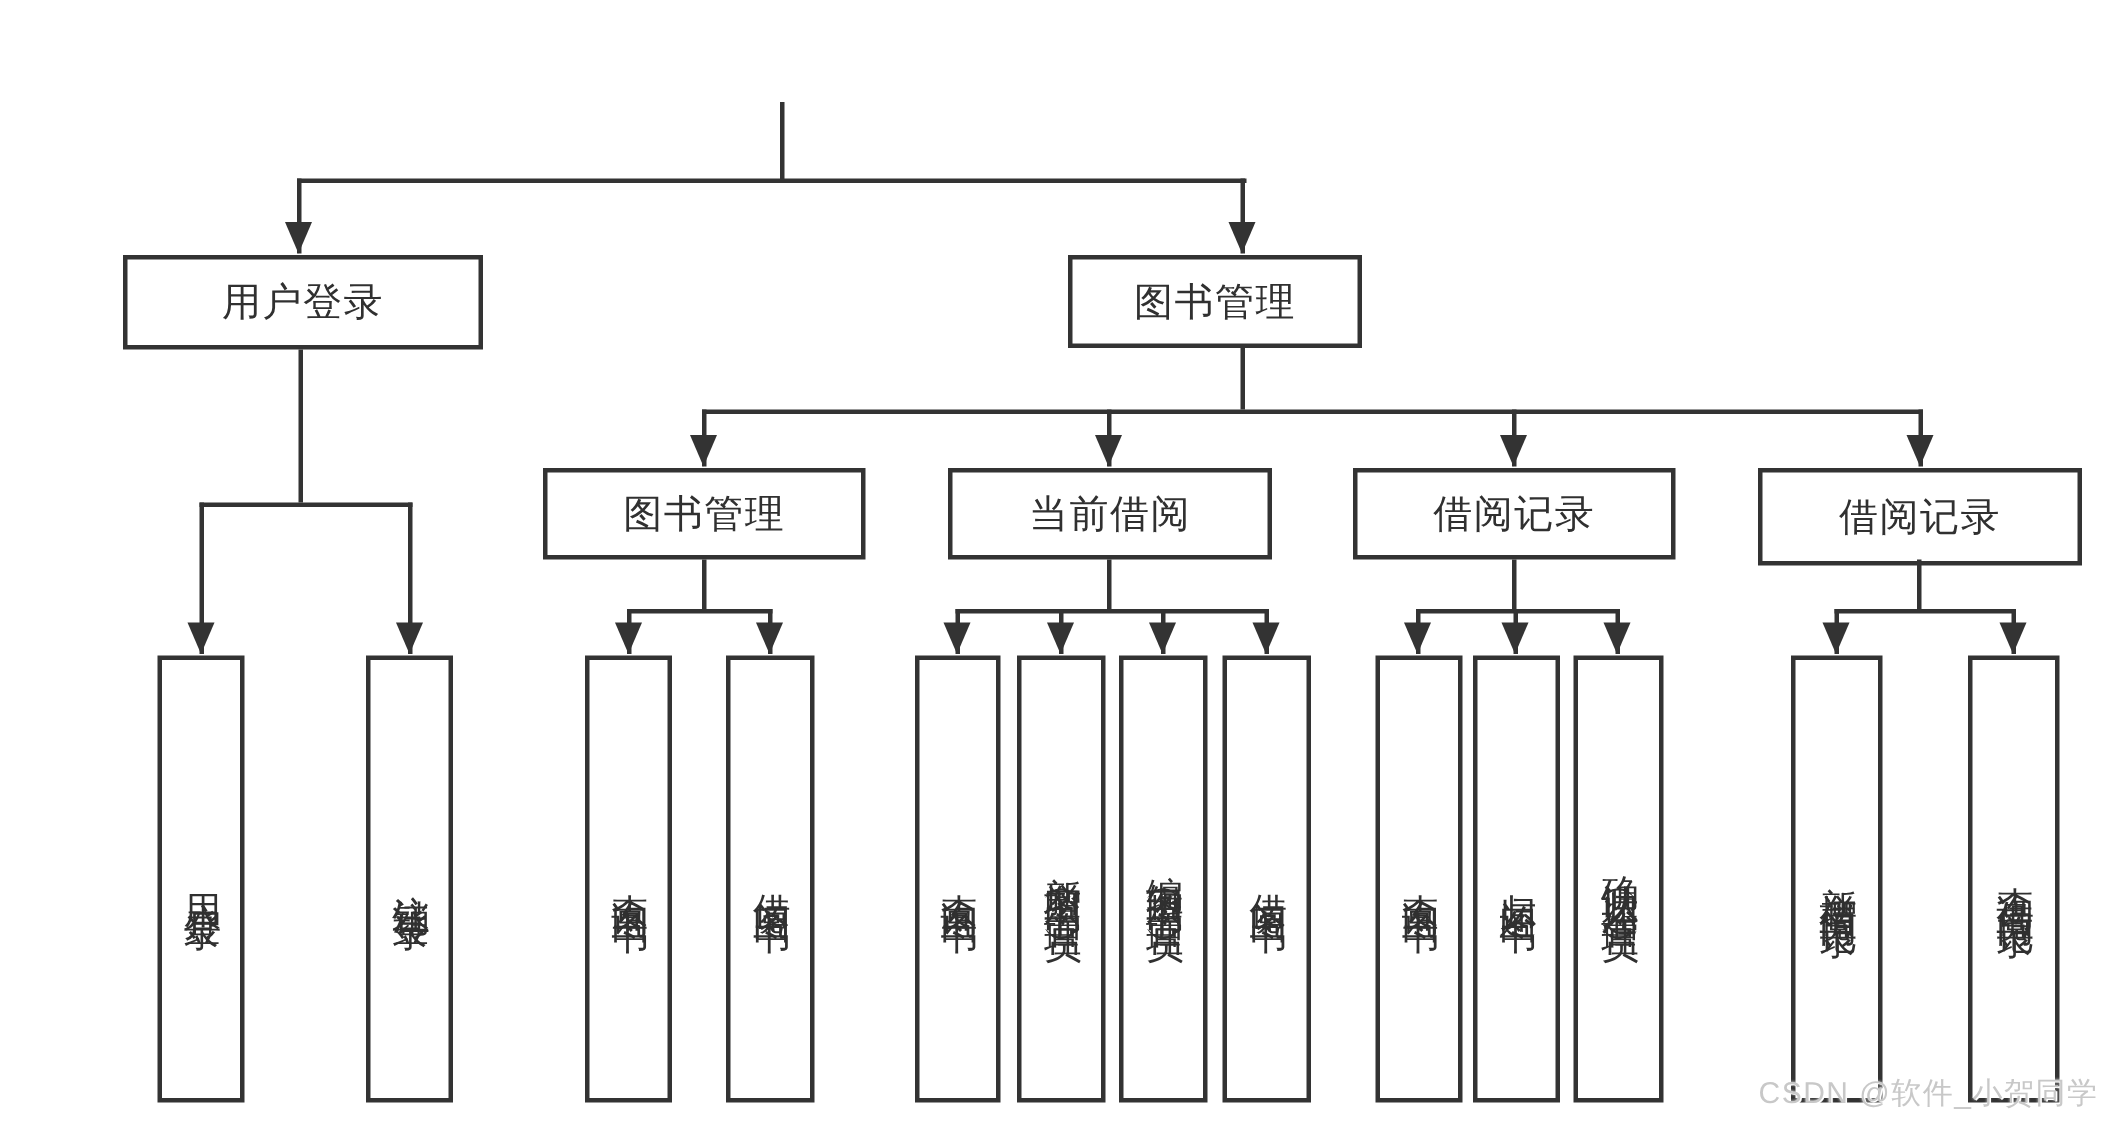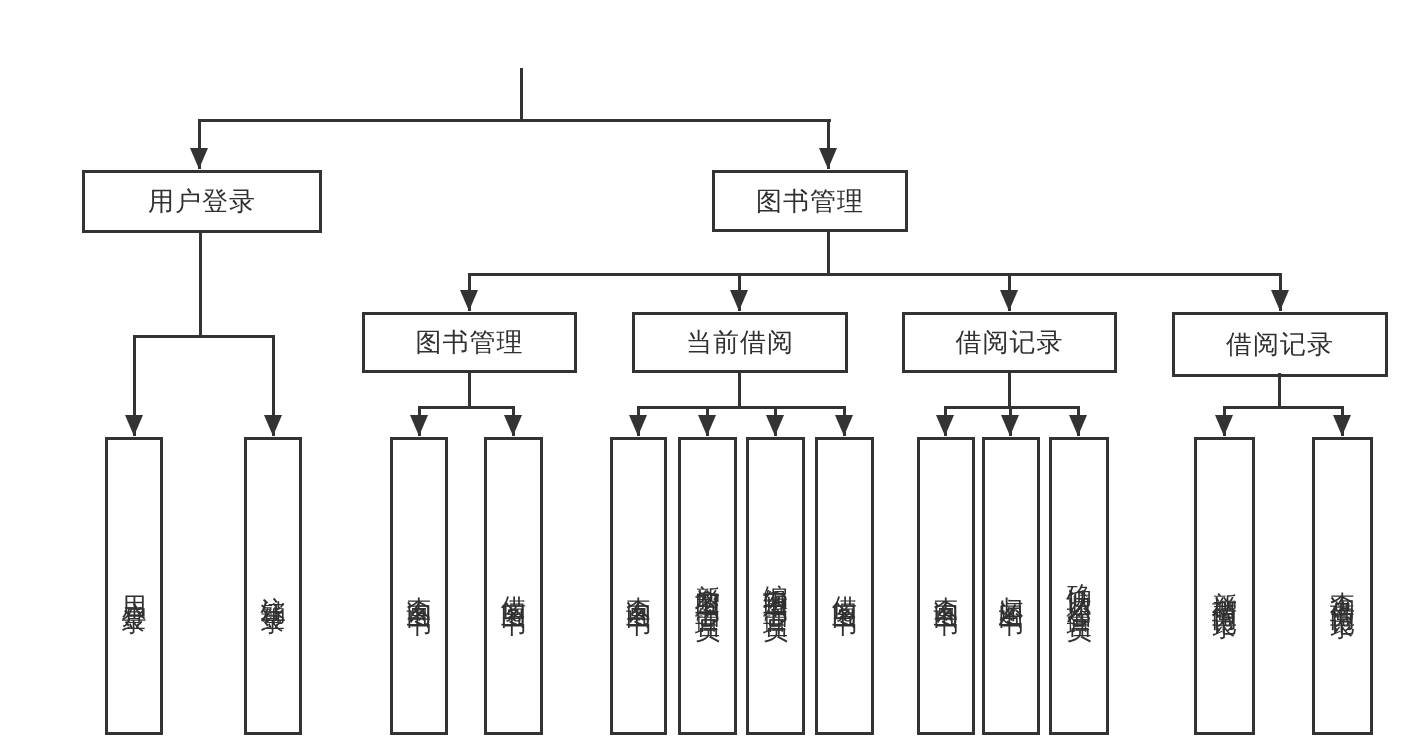--- a/index.html
+++ b/index.html
@@ -146,14 +146,15 @@
     <span>确认归还（管理员）</span>
   </div>
 
   <div class="leaf" style="left:1194px;width:61px;">
     <span>新增借阅记录</span>
   </div>
   <div class="leaf" style="left:1312px;width:61px;">
     <span>查询借阅记录</span>
   </div>
 
+  <div class="watermark">CSDN @软件_小贺同学</div>
 
 </div>
 
 </body></html>

